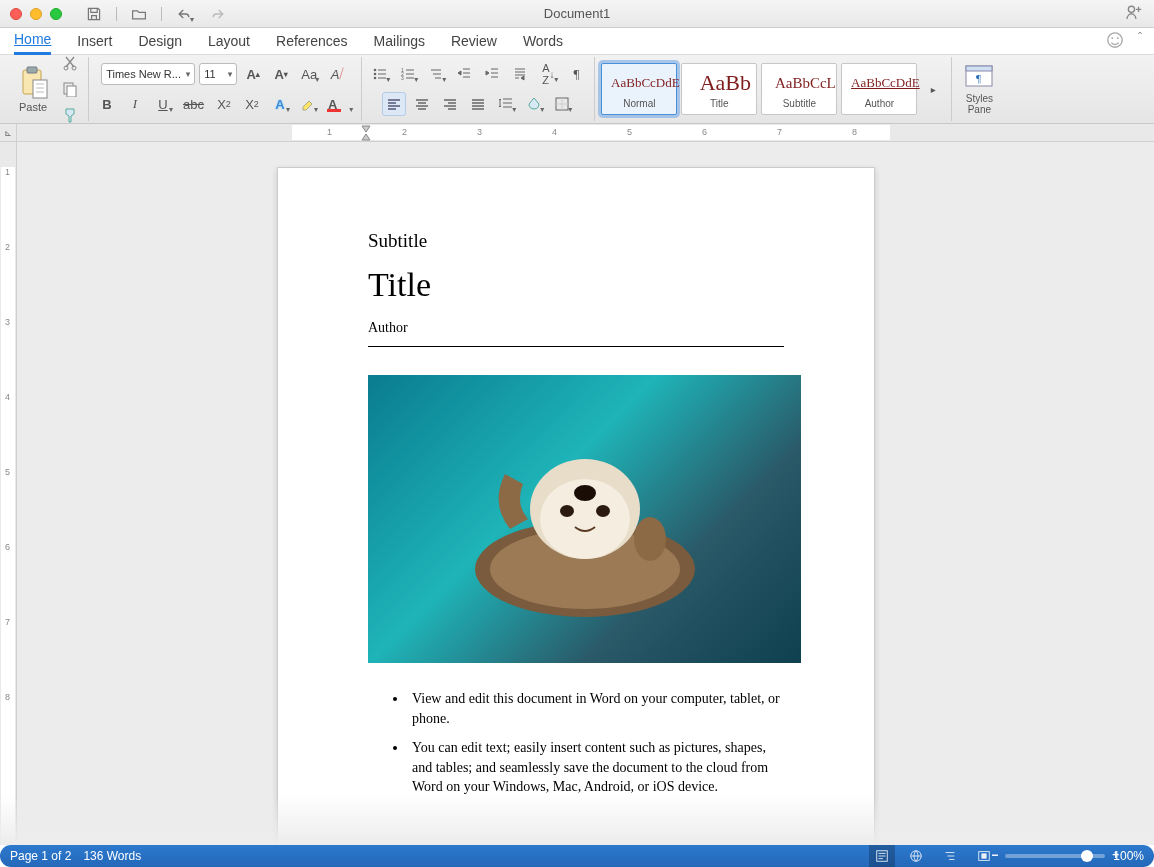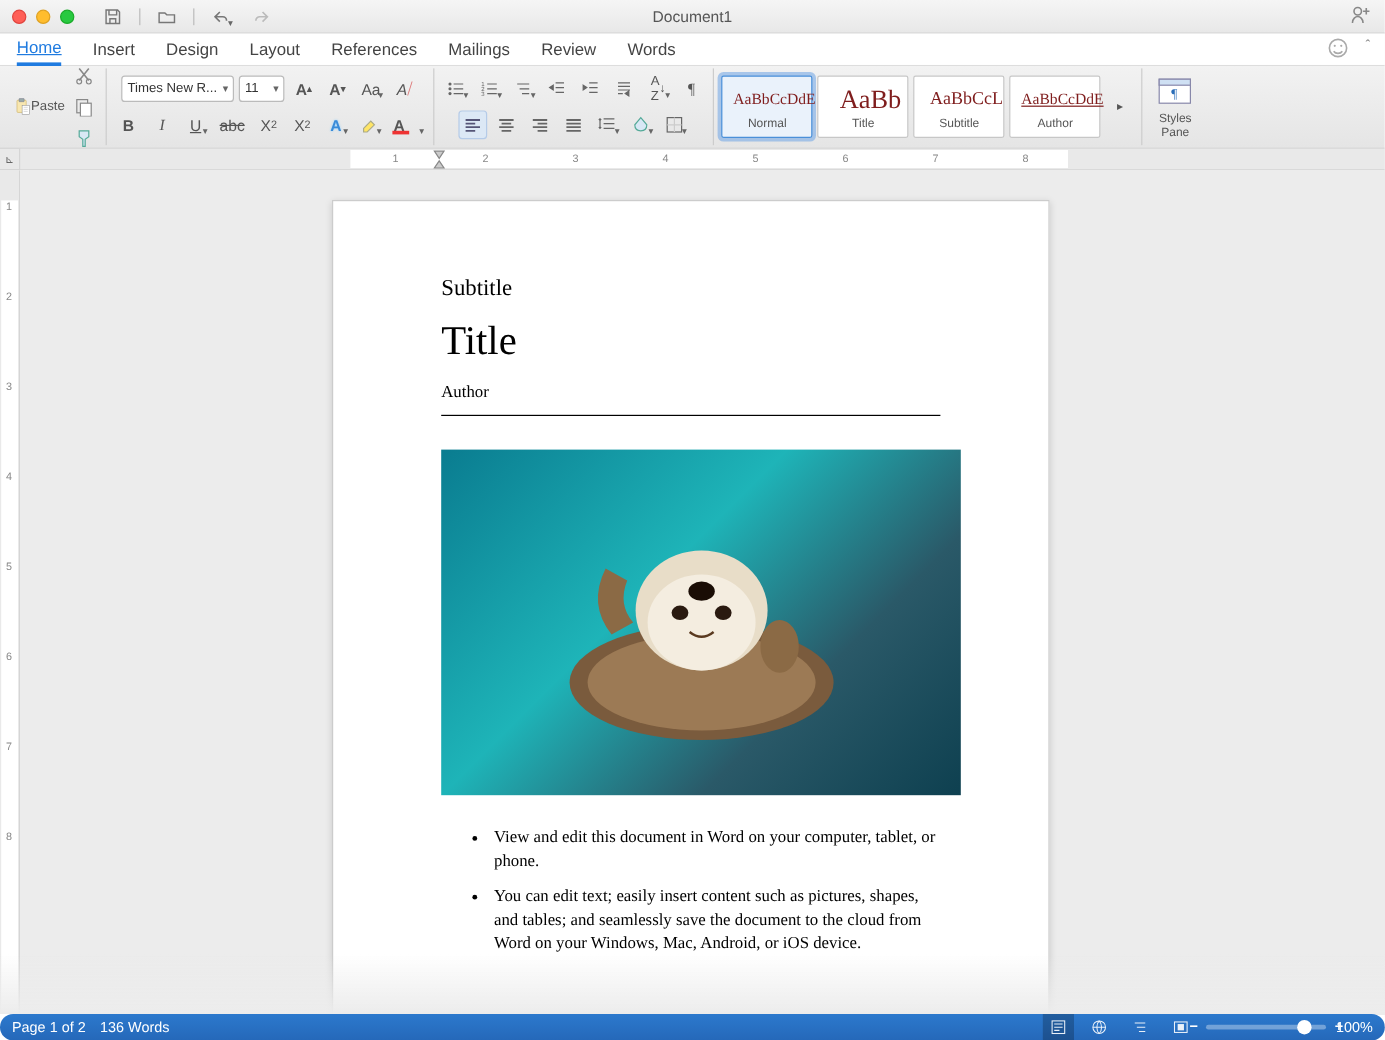--- a/index.html
+++ b/index.html
@@ -27,21 +27,21 @@
 .tabbar-right { position:absolute; right:12px; display:flex; gap:14px; color:#888; font-size:14px;}
 
 
 .ribbon { height:70px; background:linear-gradient(#f2f2f2,#e5e5e5); border-top:1px solid #ddd; border-bottom:1px solid #c8c8c8; display:flex; align-items:center; padding:0 6px; }
 .rgroup { display:flex; flex-direction:column; align-items:center; justify-content:center; padding:0 6px; height:64px; border-right:1px solid #ccc; }
 .rgroup:last-child { border-right:none;}
 .rgroup .r-row { display:flex; align-items:center; gap:4px; height:30px;}
 .rbtn { height:24px; min-width:24px; display:flex; align-items:center; justify-content:center; border:1px solid transparent; border-radius:3px; padding:0 3px; cursor:pointer; color:#555; }
 .rbtn svg { width:16px; height:16px; }
 
-.paste-big { width:42px; text-align:center; font-size:11px; color:#555; display:flex; flex-direction:row; align-items:center; gap:1px; }
+.paste-big { width:42px; text-align:center; font-size:11px; color:#555; display:flex; flex-direction:column; align-items:center; gap:1px; }
 .paste-big svg { width:30px; height:34px; }
 
 .font-select { width:94px; height:22px; border:1px solid #bbb; background:#fff; font-size:11px; display:flex; align-items:center; padding:0 4px; border-radius:3px; position:relative;}
 .font-select::after{ content:"▾"; position:absolute; right:4px; font-size:9px; color:#666;}
 .size-select { width:38px; height:22px; border:1px solid #bbb; background:#fff; font-size:11px; display:flex; align-items:center; padding:0 4px; border-radius:3px; position:relative;}
 .size-select::after{ content:"▾"; position:absolute; right:4px; font-size:9px; color:#666;}
 
 .icon-combo { position:relative;}
 .icon-combo::after{content:"▾"; font-size:8px; position:absolute; right:1px; bottom:1px; color:#666;}
 

